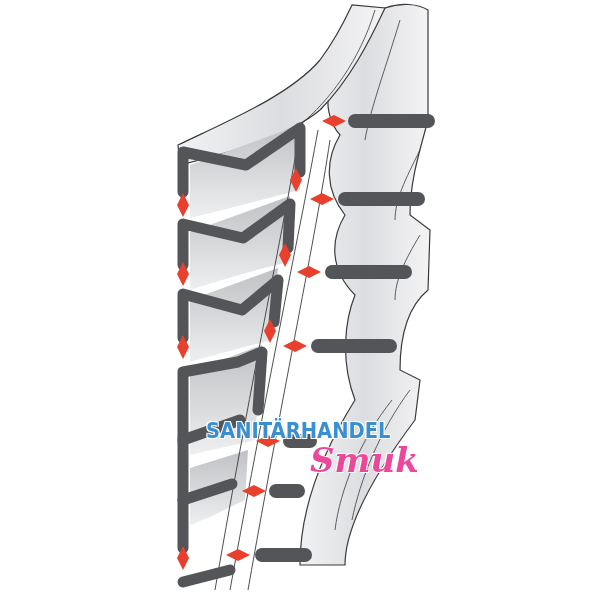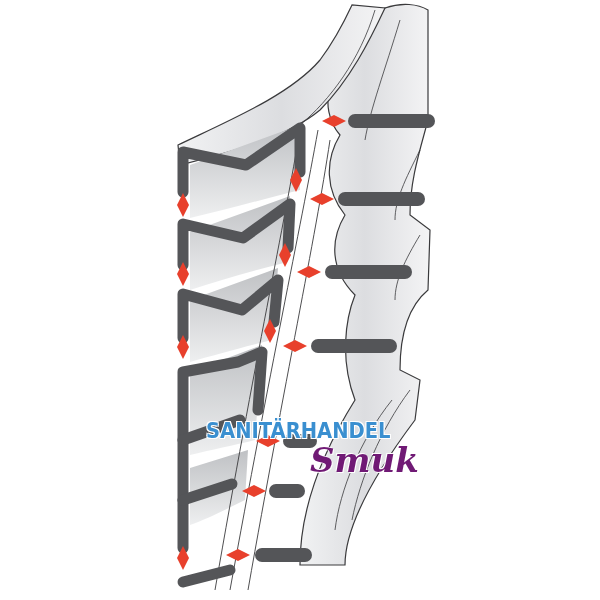--- a/index.html
+++ b/index.html
@@ -9,21 +9,21 @@
   .wm-top {
     position: absolute; left: 206px; top: 407px;
     font-family: "DejaVu Sans", sans-serif; font-weight: bold; font-size: 21px;
     letter-spacing: 0px; color: #3a8fd0;
     text-shadow: 1px 1px 0 #ffffff, -1px -1px 0 #ffffff, 1px -1px 0 #ffffff, -1px 1px 0 #ffffff;
     transform: scaleX(0.93); transform-origin: left top; white-space: nowrap;
   }
   .wm-bottom {
     position: absolute; left: 310px; top: 428px;
     font-family: "DejaVu Serif", serif; font-style: italic; font-weight: bold; font-size: 34px;
-    color: #701a75; white-space: nowrap;
+    color: #ec4899; white-space: nowrap;
     text-shadow: 1px 1px 0 #ffffff, -1px -1px 0 #ffffff;
   }
 </style>
 </head>
 <body>
 
 <div id="stage">
   <svg width="600" height="600" viewBox="0 0 600 600">
     <defs>
       <linearGradient id="g1" x1="0" y1="0" x2="1" y2="0">

